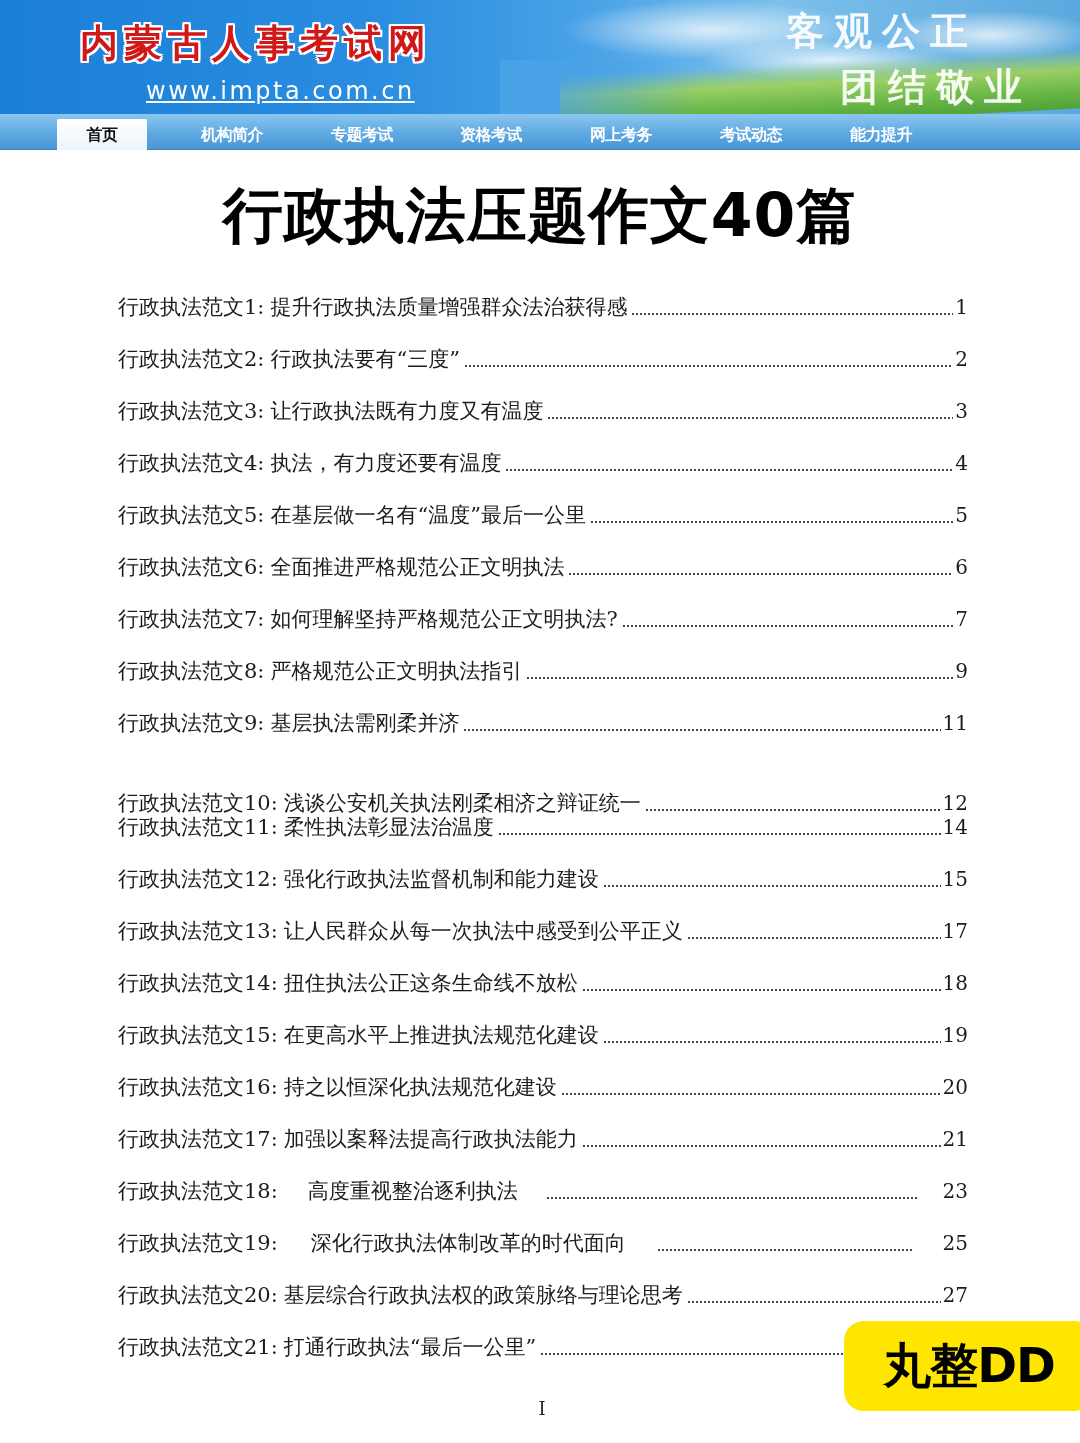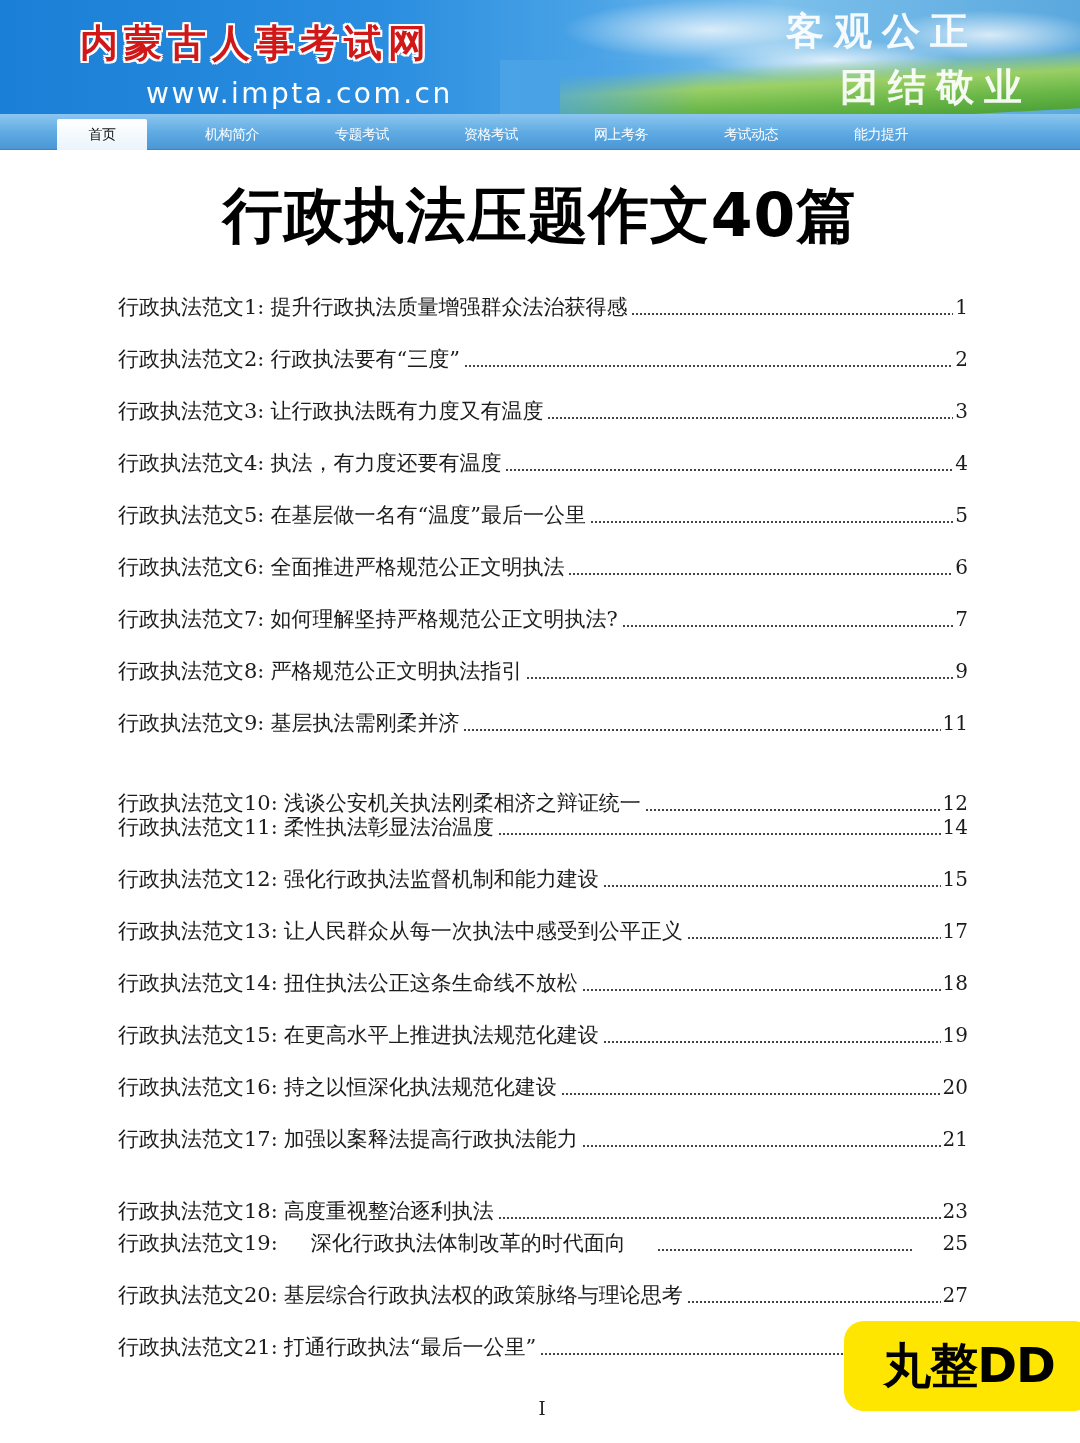--- a/index.html
+++ b/index.html
@@ -27,38 +27,38 @@
     background: linear-gradient(90deg, #4aa3e6 0%, rgba(74,163,230,0) 100%);
   }
   .site-logo {
     position: absolute; left: 80px; top: 18px;
     font-family: "DejaVu Serif", serif; font-weight: bold; font-size: 38px; letter-spacing: 6px;
     color: #d01818;
     text-shadow: -2px -2px 0 #fff, 2px -2px 0 #fff, -2px 2px 0 #fff, 2px 2px 0 #fff, 0 2px 0 #fff, 2px 0 0 #fff, -2px 0 0 #fff, 0 -2px 0 #fff;
   }
   .site-url {
     position: absolute; left: 146px; top: 77px;
-    font-family: "DejaVu Sans", sans-serif; font-size: 28px; letter-spacing: 2.5px; color: #ffffff;
+    font-family: "DejaVu Sans", sans-serif; font-size: 24px; letter-spacing: 2.5px; color: #ffffff; text-decoration: underline;
   }
   .slogan {
     position: absolute; font-family: "DejaVu Serif", serif; font-weight: bold; color: rgba(255,255,255,0.92);
     font-size: 38px; letter-spacing: 10px;
   }
   .slogan-1 { left: 786px; top: 6px; }
   .slogan-2 { left: 840px; top: 62px; }
 
   
   .nav {
     position: absolute; left: 0; top: 114px; width: 1080px; height: 36px;
     background: linear-gradient(180deg, #8cc6ef 0%, #5ea9e2 55%, #4a97d6 100%);
     border-bottom: 1px solid #3d86c6;
   }
   .nav-item {
     position: absolute; top: 5px; height: 31px; width: 90px;
-    font-family: "DejaVu Sans", sans-serif; font-size: 14px; font-weight: normal; color: #ffffff;
+    font-family: "DejaVu Sans", sans-serif; font-size: 16px; font-weight: bold; color: #ffffff;
     text-align: center; line-height: 31px; letter-spacing: -0.5px;
   }
   .nav-item.active {
     background: linear-gradient(180deg, #ffffff 0%, #eaf4fc 100%);
     color: #111111; width: 90px; left: 57px; border-radius: 2px 2px 0 0;
   }
 
   
   .doc-title {
     position: absolute; left: 0; top: 176px; width: 1080px; text-align: center;
@@ -217,21 +217,21 @@
     <span class="toc-title">持之以恒深化执法规范化建设</span>
     <span class="toc-leader"></span>
     <span class="toc-page">20</span>
   </div>
   <div class="toc-row" style="top:832px;">
     <span class="toc-label">行政执法范文17:</span>
     <span class="toc-title">加强以案释法提高行政执法能力</span>
     <span class="toc-leader"></span>
     <span class="toc-page">21</span>
   </div>
-  <div class="toc-row" style="top:904px;">
+  <div class="toc-row" style="top:884px;gap:24px;">
     <span class="toc-label">行政执法范文18:</span>
     <span class="toc-title">高度重视整治逐利执法</span>
     <span class="toc-leader"></span>
     <span class="toc-page">23</span>
   </div>
   <div class="toc-row" style="top:936px;gap:27px;">
     <span class="toc-label">行政执法范文19:</span>
     <span class="toc-title">深化行政执法体制改革的时代面向</span>
     <span class="toc-leader"></span>
     <span class="toc-page">25</span>

